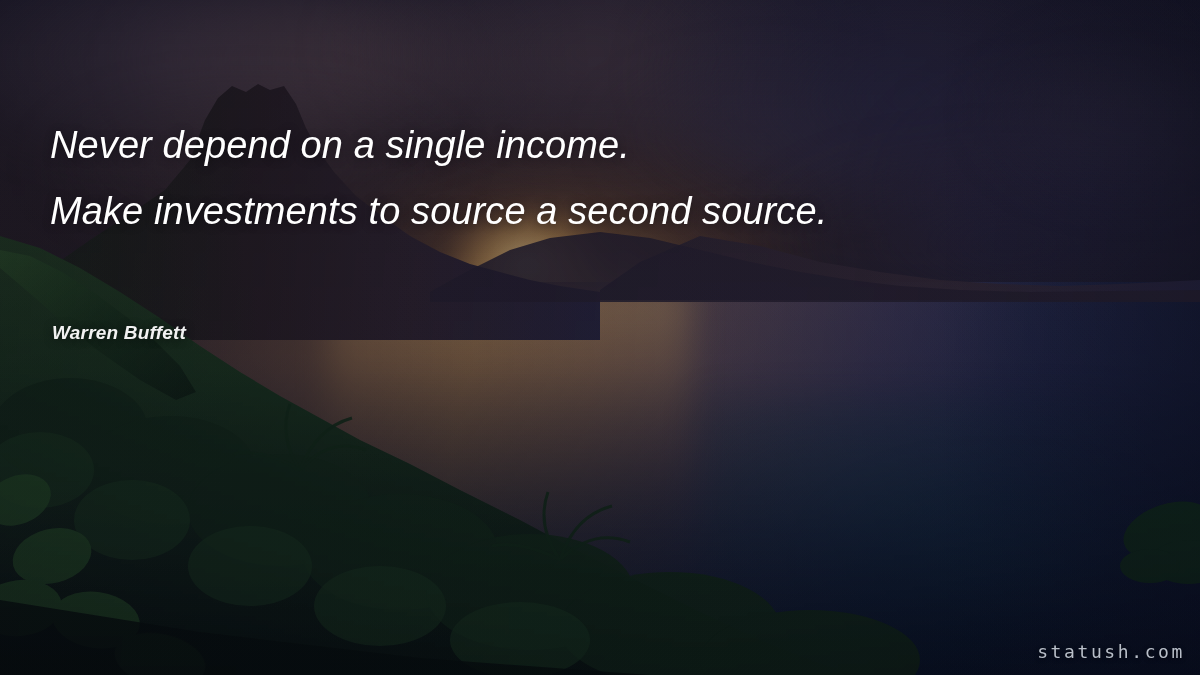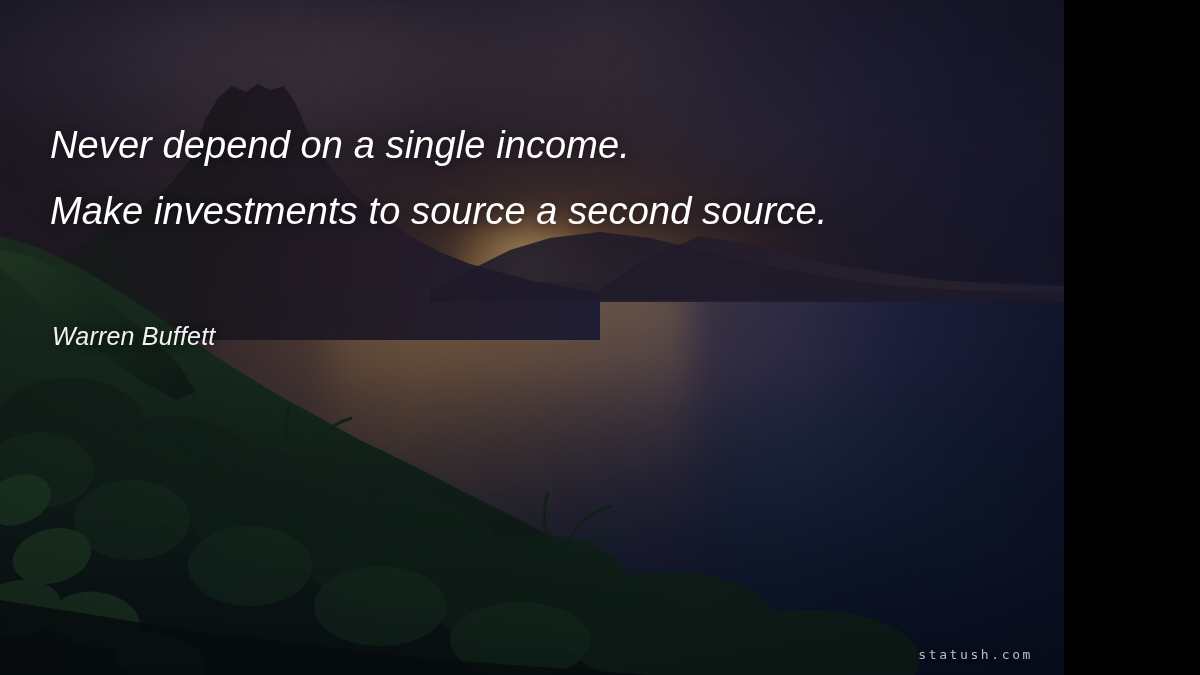--- a/index.html
+++ b/index.html
@@ -2,21 +2,21 @@
 <html><head>
 <meta charset="utf-8">
 <style>
   html, body {
     margin: 0;
     padding: 0;
     background: #000;
   }
   #stage {
     position: relative;
-    width: 1064px;
+    width: 1200px;
     height: 675px;
     overflow: hidden;
     font-family: "Liberation Sans", sans-serif;
     background: #241f2b;
   }
 
   
   .layer { position: absolute; inset: 0; }
 
   
@@ -208,33 +208,33 @@
     white-space: nowrap;
     text-shadow: 0 1px 10px rgba(0,0,0,0.45);
   }
   .author {
     position: absolute;
     left: 52px;
     top: 322px;
     color: #f2f2f2;
     font-family: "Liberation Sans", sans-serif;
     font-style: italic;
-    font-weight: 400;
-    font-size: 25px;
+    font-weight: 700;
+    font-size: 19px;
     letter-spacing: 0.2px;
     white-space: nowrap;
     text-shadow: 0 1px 8px rgba(0,0,0,0.5);
   }
   .watermark {
     position: absolute;
-    right: 31px;
+    right: 15px;
     bottom: 13px;
     color: #b9bfc9;
     font-family: "DejaVu Sans Mono", "Liberation Mono", monospace;
-    font-size: 13px;
+    font-size: 18px;
     letter-spacing: 2.6px;
     text-shadow: 0 1px 4px rgba(0,0,0,0.6);
   }
 </style>
 </head>
 <body>
 
 <div id="stage">
 
   <div class="layer sky-base"></div>

